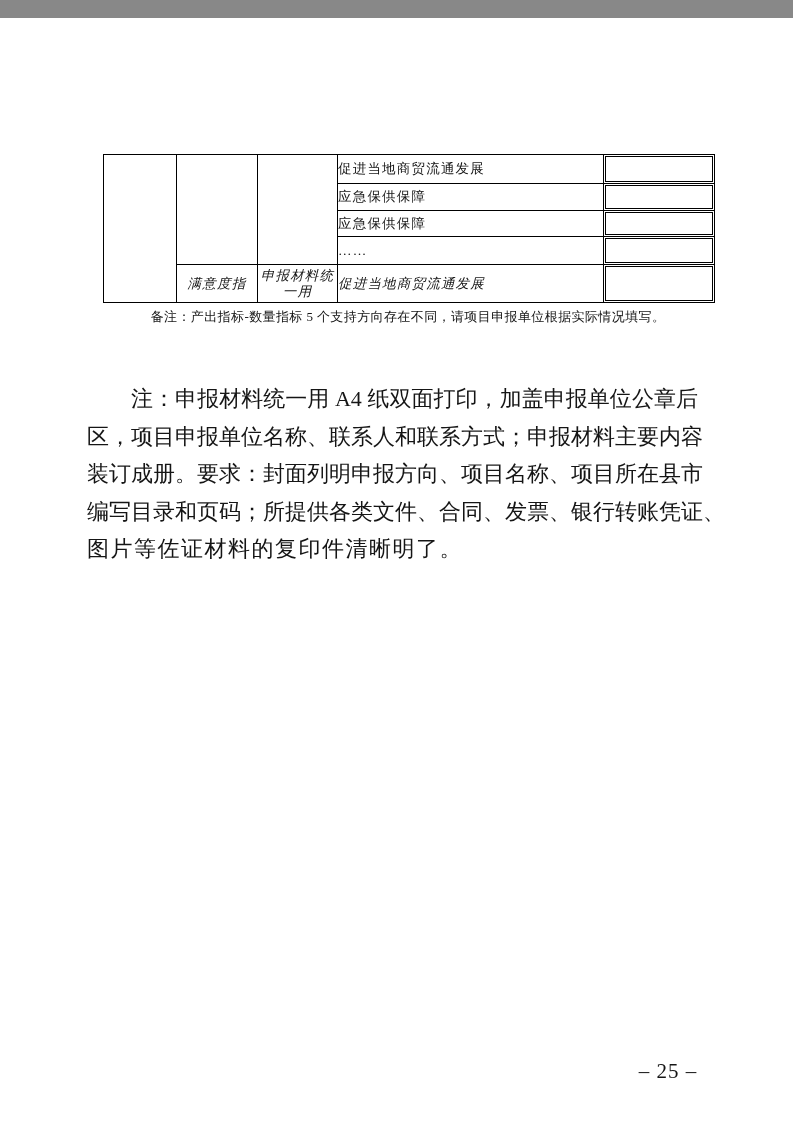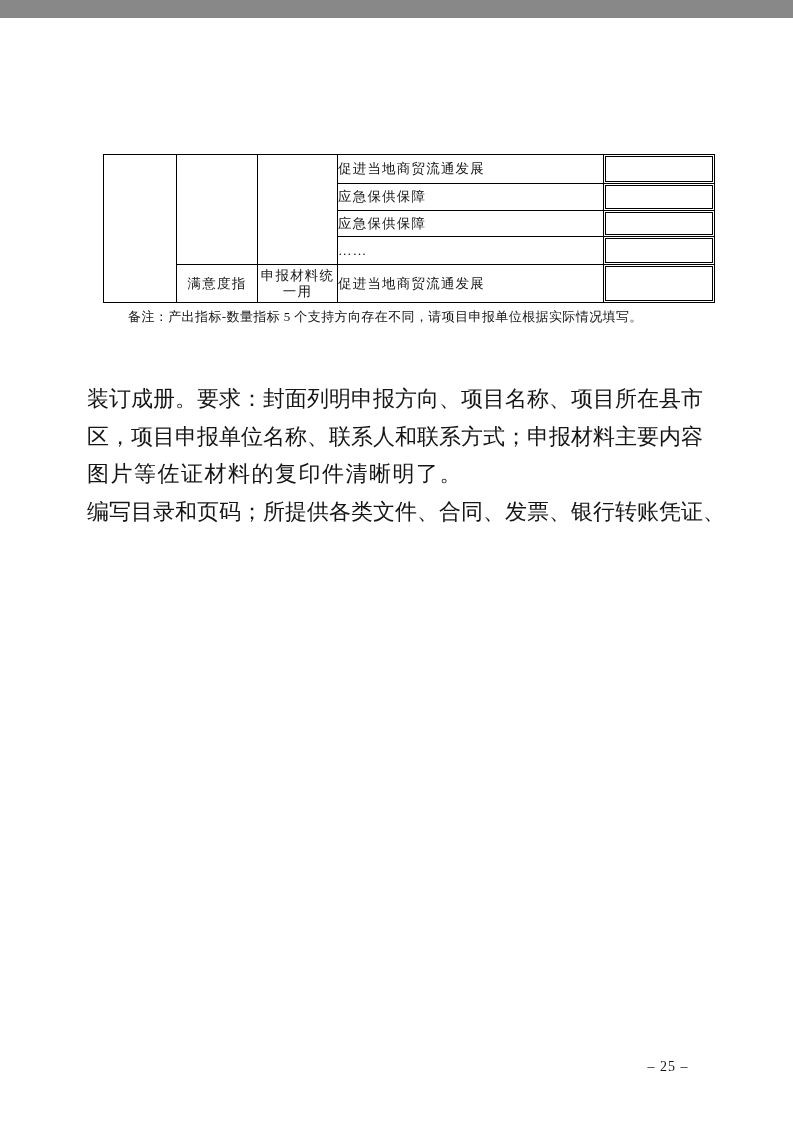--- a/index.html
+++ b/index.html
@@ -48,32 +48,33 @@
   }
   td.cell-value .value-box {
     position: absolute;
     top: 1px; left: 1px; right: 1px; bottom: 1px;
     border: 1px solid #000;
   }
   tr.row-0 { height: 29px; }
   tr.row-1 { height: 27px; }
   tr.row-2 { height: 26px; }
   tr.row-3 { height: 28px; }
-  tr.row-4 { height: 38px; }
+  tr.row-4 { height: 38px; font-style: italic; }
 
   
   .remark {
     position: absolute;
     left: 128px;
     top: 290px;
     width: 560px;
     font-size: 13px;
     line-height: 17px;
     letter-spacing: 0.4px;
     white-space: nowrap;
+    text-align: center;
   }
 
   
   .note-para {
     position: absolute;
     left: 87px;
     top: 362px;
     width: 611px;
     font-size: 22px;
     line-height: 37.6px;
@@ -92,21 +93,21 @@
     letter-spacing: 1.5px;
   }
 
   
   .page-number {
     position: absolute;
     left: 628px;
     top: 1041px;
     width: 80px;
     text-align: center;
-    font-size: 14px;
+    font-size: 21px;
     letter-spacing: 1px;
   }
 </style>
 </head>
 <body>
 
 <div class="page">
 
   <table class="doc-table">
     <colgroup>
@@ -151,21 +152,22 @@
         <td class="cell-value">
           <div class="value-box"></div>
         </td>
       </tr>
     </tbody>
   </table>
 
   <div class="remark">备注：产出指标-数量指标 5 个支持方向存在不同，请项目申报单位根据实际情况填写。</div>
 
   <div class="note-para">
+    <div class="note-line first">注：申报材料统一用 A4 纸双面打印，加盖申报单位公章后</div>
+    <div class="note-line">区，项目申报单位名称、联系人和联系方式；申报材料主要内容</div>
     <div class="note-line">装订成册。要求：封面列明申报方向、项目名称、项目所在县市</div>
-    <div class="note-line">区，项目申报单位名称、联系人和联系方式；申报材料主要内容</div>
+    <div class="note-line">编写目录和页码；所提供各类文件、合同、发票、银行转账凭证、</div>
     <div class="note-line last">图片等佐证材料的复印件清晰明了。</div>
-    <div class="note-line">编写目录和页码；所提供各类文件、合同、发票、银行转账凭证、</div>
   </div>
 
   <div class="page-number">– 25 –</div>
 
 </div>
 
 </body></html>

